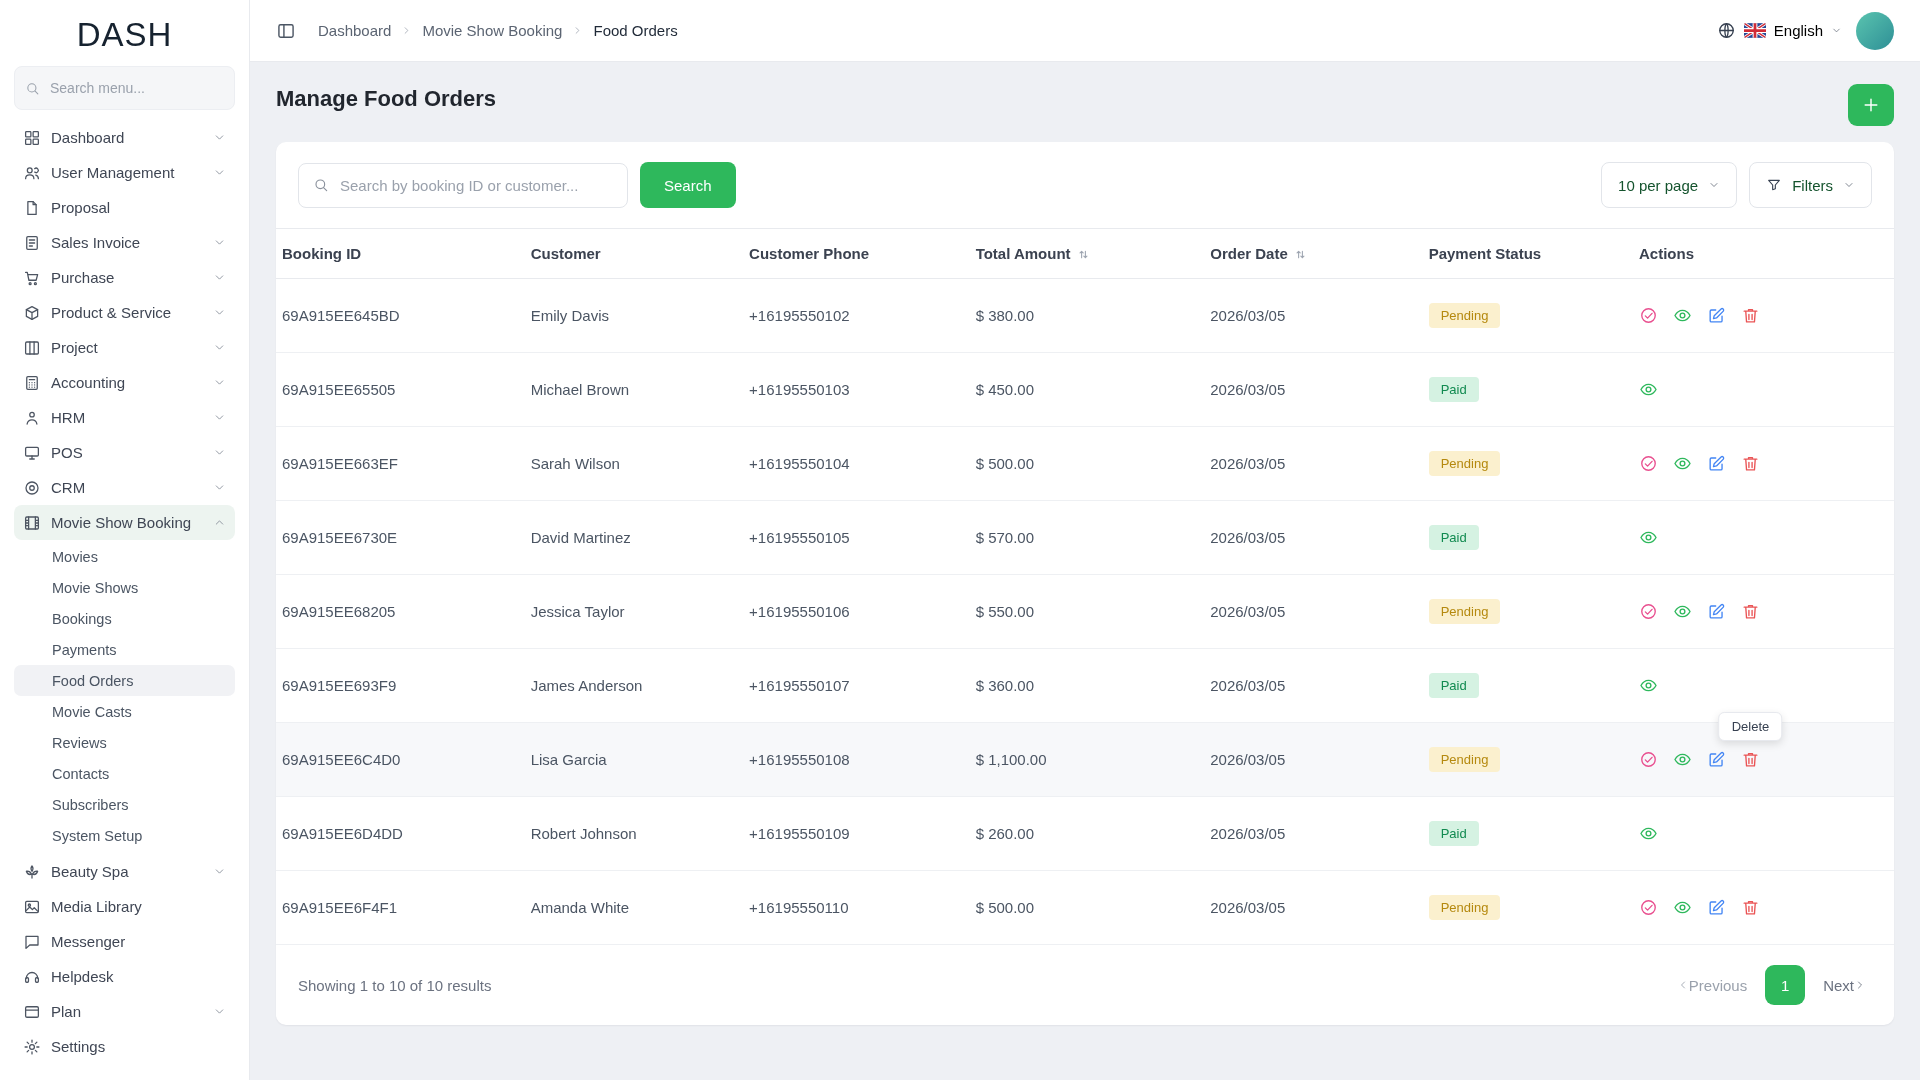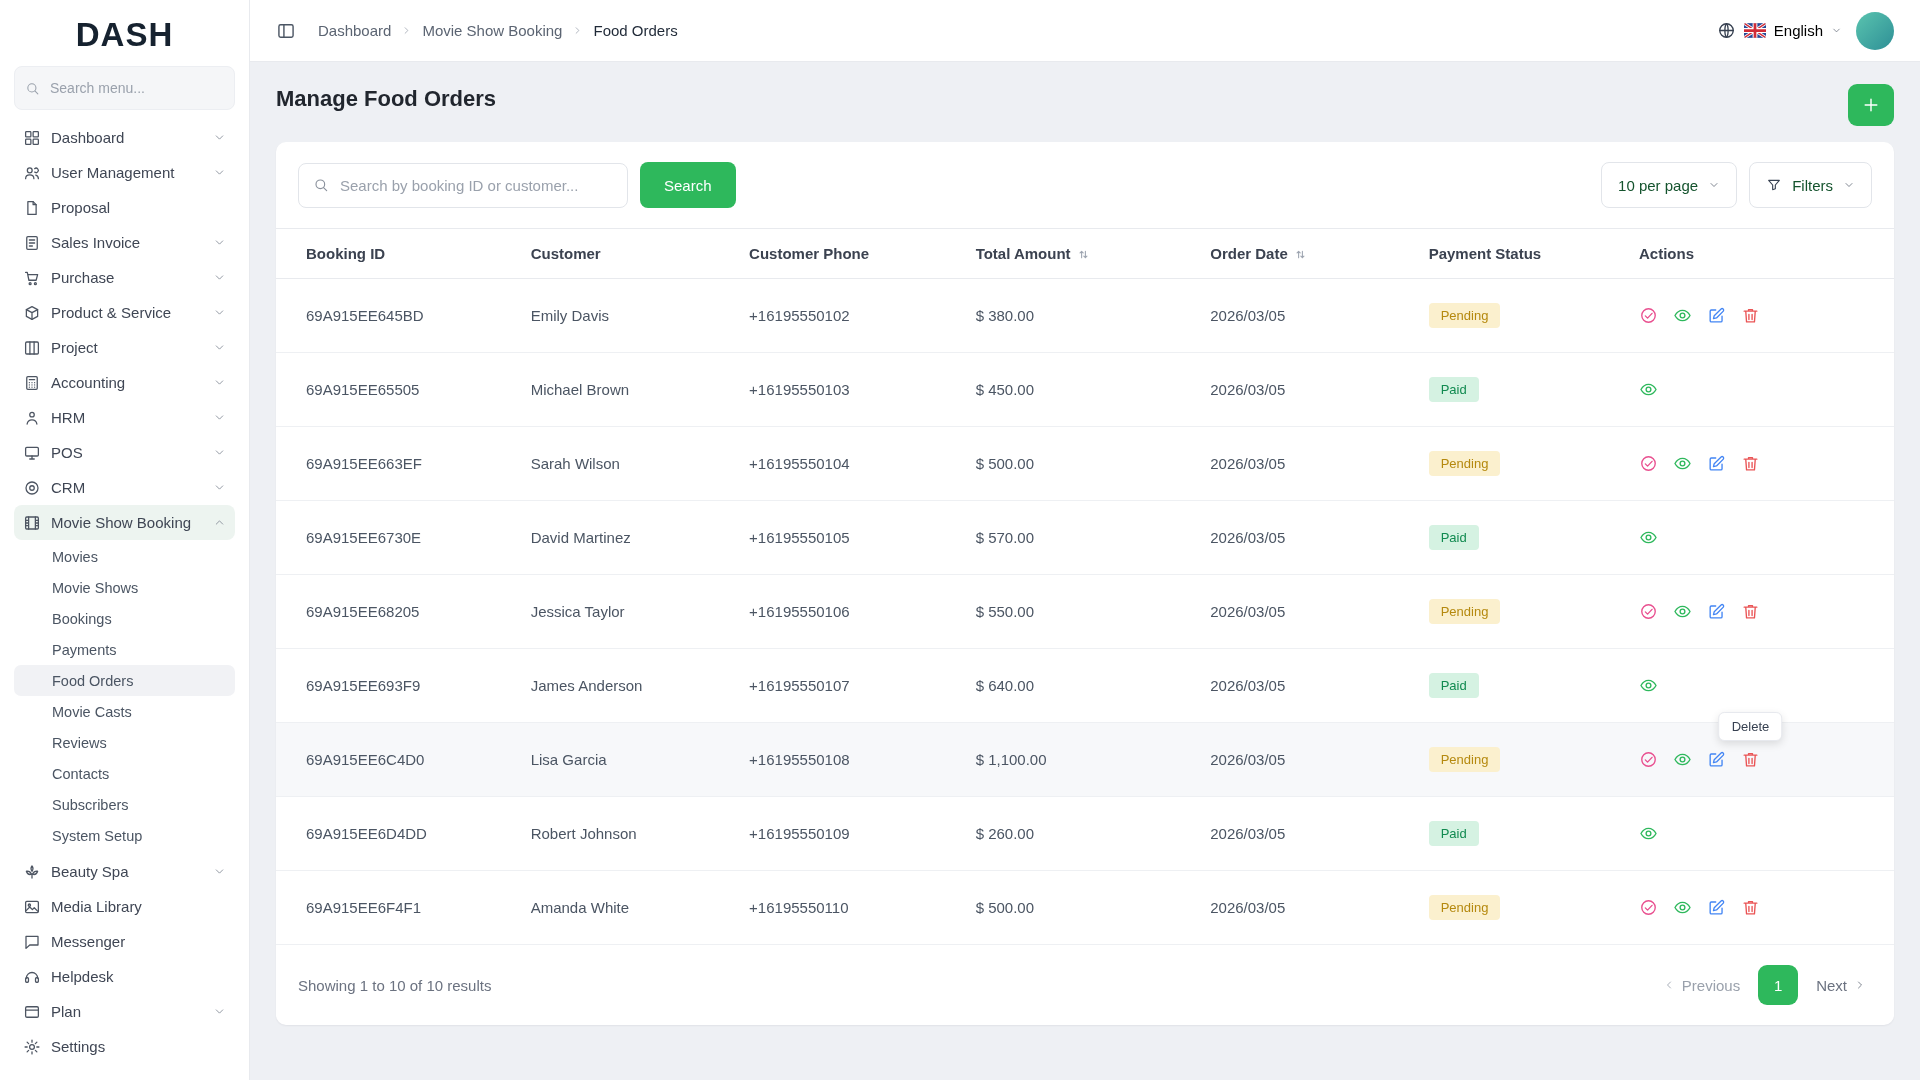--- a/index.html
+++ b/index.html
@@ -2,21 +2,21 @@
 <html><head>
 <meta charset="utf-8">
 <style>
   *{box-sizing:border-box}
   html,body{margin:0;padding:0}
   body{width:1920px;height:1080px;background:#eef0f4;font-family:"Liberation Sans",sans-serif;color:#374151;overflow:hidden}
   .app{display:flex;height:100%}
 
   
   .sidebar{width:250px;min-width:250px;background:#fff;border-right:1px solid #e8eaee;padding:12px 14px 0;overflow:hidden}
-  .logo{font-size:33px;font-weight:700;letter-spacing:1px;color:#16222f;text-align:center;margin:4px 0 12px}
+  .logo{font-size:33px;font-weight:400;letter-spacing:1px;color:#16222f;text-align:center;margin:4px 0 12px}
   .menu-search{display:flex;align-items:center;gap:8px;background:#f5f6f8;border:1px solid #eceef2;border-radius:8px;height:44px;padding:0 10px;margin-bottom:10px}
   .menu-search input{border:0;outline:0;background:transparent;font:inherit;font-size:14px;color:#374151;width:100%}
   .menu-search input::placeholder{color:#9aa1ac}
   .menu-item{display:flex;align-items:center;gap:10px;height:35px;padding:0 9px;border-radius:8px;font-size:15px;color:#3f4654;cursor:pointer}
   .menu-item.active{background:#edf4f0}
   .menu-label{flex:1;white-space:nowrap;overflow:hidden;text-overflow:ellipsis}
   .submenu{padding:1px 0 3px}
   .submenu-item{height:31px;display:flex;align-items:center;padding:0 9px 0 38px;font-size:14.5px;color:#4b5563;border-radius:7px;cursor:pointer;white-space:nowrap}
   .submenu-item.active{background:#f1f2f5}
 
@@ -62,41 +62,41 @@
   .search-box input::placeholder{color:#9aa1ac}
   .btn-green{height:46px;padding:0 24px;background:#2eb85c;color:#fff;border:0;border-radius:8px;font:inherit;font-size:15px;cursor:pointer}
   .toolbar-right{display:flex;align-items:center;gap:12px}
   .select-btn,.filters-btn{display:flex;align-items:center;gap:10px;height:46px;padding:0 16px;border:1px solid #e2e5ea;background:#fff;border-radius:8px;font:inherit;font-size:15px;color:#14532d;cursor:pointer}
   .select-btn .chev,.filters-btn .chev{width:12px;height:12px;color:#6b7280}
   .filters-btn .funnel{width:16px;height:16px;color:#374151}
 
   
   table{width:100%;border-collapse:collapse;table-layout:fixed}
   thead th{text-align:left;font-size:15px;font-weight:700;color:#3b4250;padding:16px 12px;border-top:1px solid #e8eaee;border-bottom:1px solid #e8eaee}
-  th:first-child,td:first-child{padding-left:30px}
+  th:first-child,td:first-child{padding-left:6px}
   tbody td{font-size:15px;color:#4b5563;padding:24px 12px;border-bottom:1px solid #eef0f3}
   .row-highlight td{background:#f7f8fa}
   th .sort{width:15px;height:15px;color:#9ca3af;margin-left:5px;vertical-align:-3px}
   .badge{display:inline-block;padding:5px 12px;border-radius:4px;font-size:13px;font-weight:500}
   .badge.paid{background:#d5f2e2;color:#118a50}
   .badge.pending{background:#fbf0ce;color:#b5890f}
   .actions{display:flex;align-items:center;gap:15px}
   .action-btn{position:relative;background:none;border:0;padding:0;cursor:pointer;display:inline-flex}
   .action-btn .icon{width:19px;height:19px}
   .action-confirm{color:#e94f8f}
   .action-view{color:#2eb85c}
   .action-edit{color:#4285f4}
   .action-delete{color:#ea5455}
   .tooltip{position:absolute;bottom:calc(100% + 9px);left:50%;transform:translateX(-50%);background:#fff;border:1px solid #e7e9ee;box-shadow:0 3px 8px rgba(0,0,0,.12);border-radius:6px;padding:6px 12px;font-size:13px;color:#374151;white-space:nowrap;z-index:4}
 
   
   .table-footer{display:flex;align-items:center;justify-content:space-between;padding:20px 22px}
   .summary{font-size:15px;color:#6b7280}
   .pagination{display:flex;align-items:center;gap:12px}
-  .page-btn{background:none;border:0;font:inherit;font-size:15px;display:inline-flex;align-items:center;gap:7px;cursor:pointer}
+  .page-btn{background:none;border:0;font:inherit;font-size:15px;display:inline-flex;align-items:center;cursor:pointer}
   .page-btn .icon{width:12px;height:12px}
   .prev-btn{color:#9aa1ac}
   .next-btn{color:#6b7280}
   .page-current{width:40px;height:40px;border-radius:9px;background:#2eb85c;color:#fff;border:0;font:inherit;font-size:15px;cursor:pointer}
 </style>
 </head>
 <body>
 
 <div class="app">
 
@@ -671,21 +671,21 @@
                         </svg>
                       </span>
                     </button>
                   </div>
                 </td>
               </tr>
               <tr>
                 <td>69A915EE693F9</td>
                 <td>James Anderson</td>
                 <td>+16195550107</td>
-                <td>$ 640.00</td>
+                <td>$ 360.00</td>
                 <td>2026/03/05</td>
                 <td><span class="badge paid">Paid</span></td>
                 <td>
                   <div class="actions">
                     <button class="action-btn action-view">
                       <span class="icon">
                         <svg viewBox="0 0 24 24" fill="none" stroke="currentColor" stroke-width="1.7" stroke-linecap="round" stroke-linejoin="round">
                           <path d="M2.5 12S6 5.5 12 5.5 21.5 12 21.5 12 18 18.5 12 18.5 2.5 12 2.5 12z"></path>
                           <circle cx="12" cy="12" r="3"></circle>
                         </svg>

